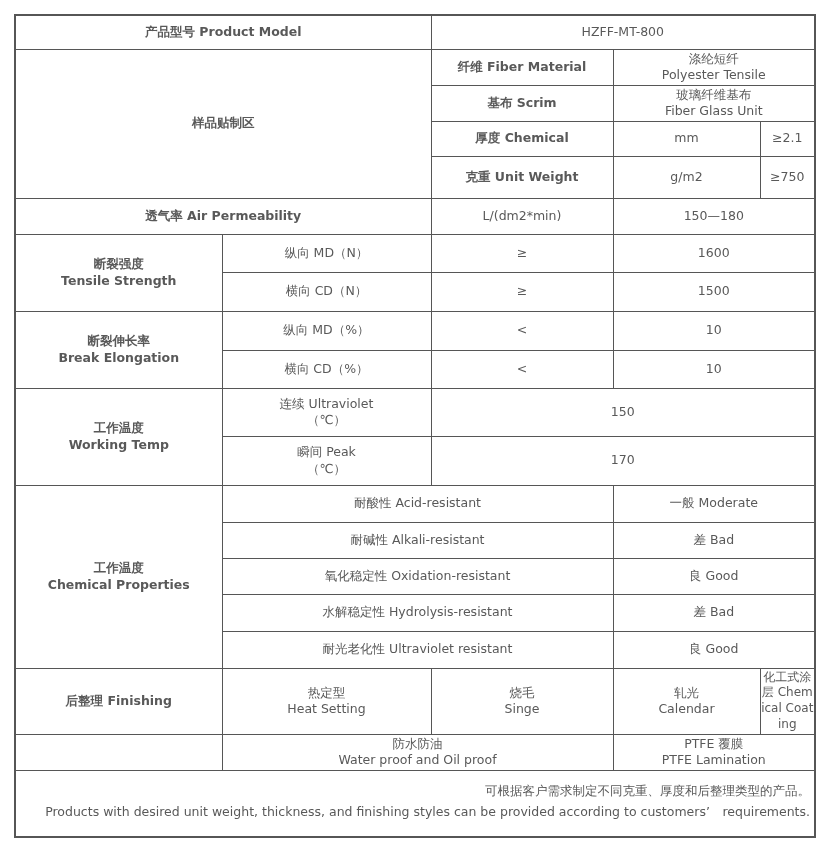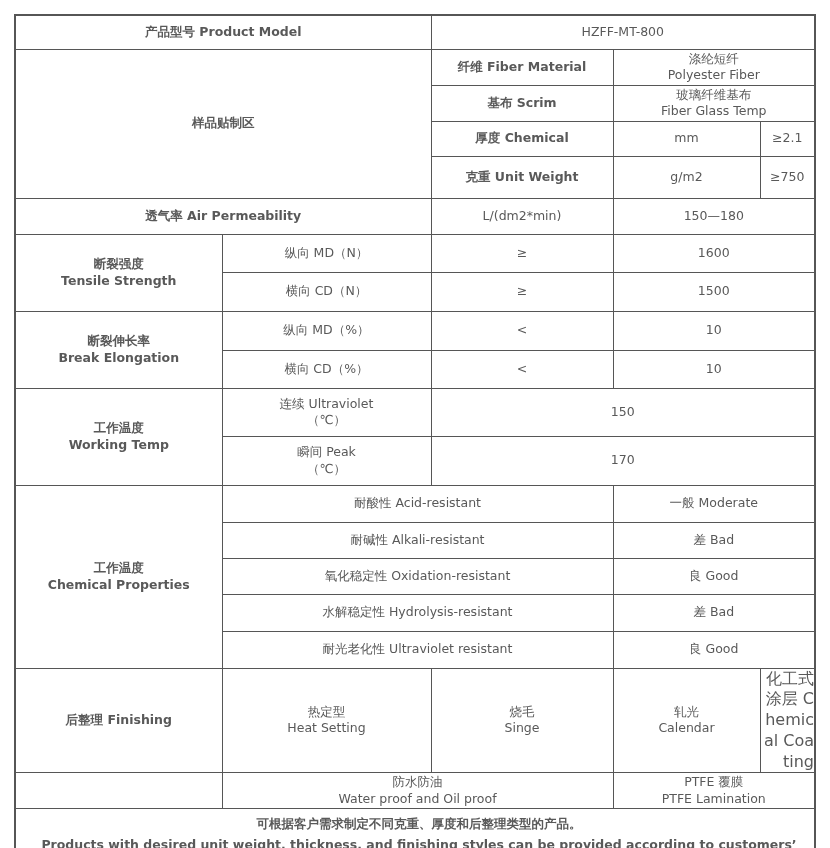--- a/index.html
+++ b/index.html
@@ -30,29 +30,28 @@
     vertical-align: middle;
     padding: 1px 2px;
     overflow: hidden;
     margin-top: 47px;
   }
   .b { font-weight: bold; }
   .ln { display: block; }
   td.coat-cell {
     padding: 0;
     word-break: break-all;
-    font-size: 16px;
+    font-size: 12px;
     line-height: 1.3;
+  }
+  td.footer-cell {
     text-align: right;
-  }
-  td.footer-cell {
-    text-align: center;
     vertical-align: middle;
     padding: 4px 4px 8px 12px;
-    font-weight: bold;
+    font-weight: normal;
     line-height: 21px;
   }
 </style>
 </head>
 <body>
 
 <div class="sheet">
   <table class="spec">
     <colgroup>
       <col style="width:207px">
@@ -66,28 +65,28 @@
         <tr style="height:34px">
       <td colspan="2" class="b">产品型号 Product Model</td>
       <td colspan="3">HZFF-MT-800</td>
     </tr>
 
     <tr style="height:34px">
       <td colspan="2" rowspan="4" class="b">样品贴制区</td>
       <td class="b">纤维 Fiber Material</td>
       <td colspan="2">
         <span class="ln">涤纶短纤</span>
-        <span class="ln">Polyester Fiber</span>
+        <span class="ln">Polyester Tensile</span>
       </td>
     </tr>
     <tr style="height:35px">
       <td class="b">基布 Scrim</td>
       <td colspan="2">
         <span class="ln">玻璃纤维基布</span>
-        <span class="ln">Fiber Glass Temp</span>
+        <span class="ln">Fiber Glass Unit</span>
       </td>
     </tr>
     <tr style="height:35px">
       <td class="b">厚度 Chemical</td>
       <td>mm</td>
       <td>≥2.1</td>
     </tr>
     <tr style="height:42px">
       <td class="b">克重 Unit Weight</td>
       <td>g/m2</td>

